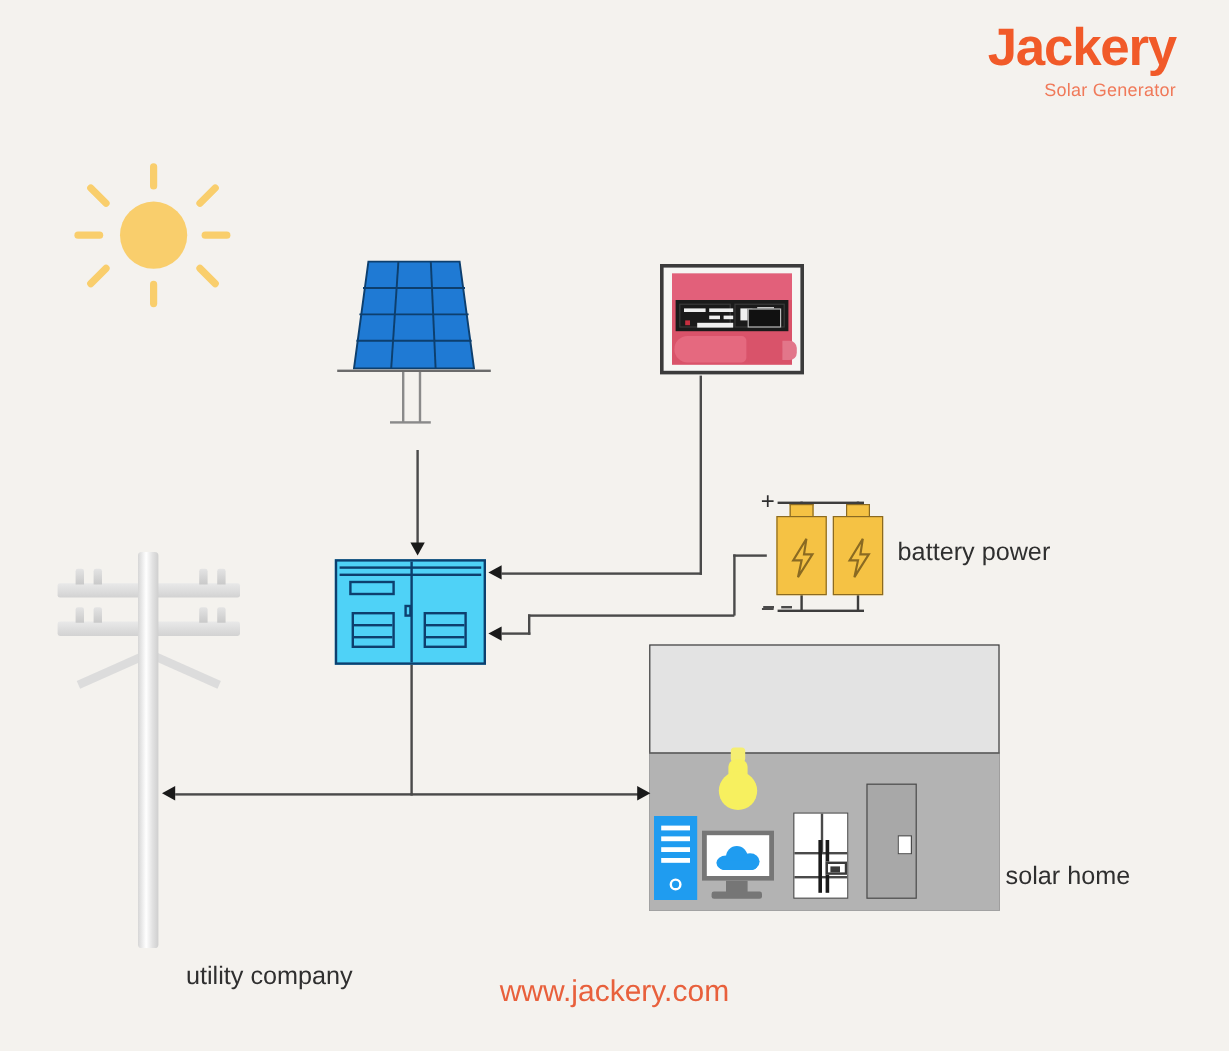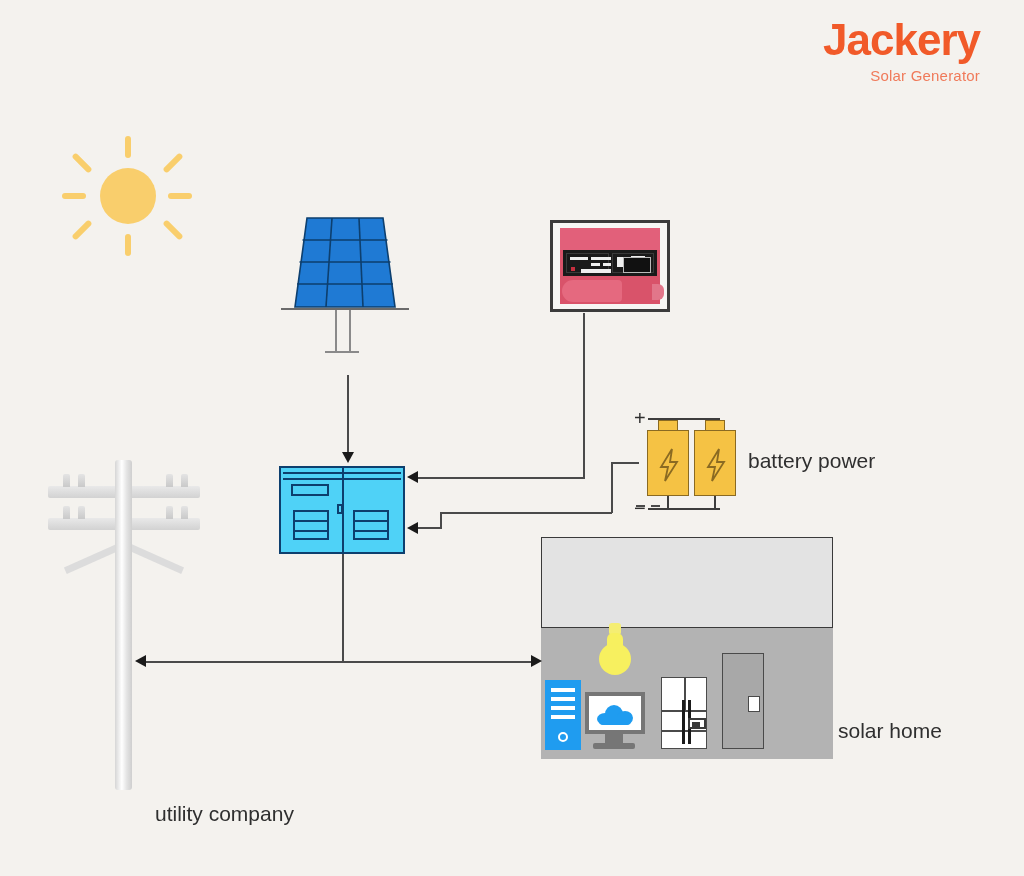--- a/index.html
+++ b/index.html
@@ -489,14 +489,15 @@
   <div class="abs arrowhead arrow-left" style="left:407px; top:522px;"></div>
   <div class="abs wire wire-h" style="left:636px; top:505px; width:9px;"></div>
   <div class="abs wire wire-h" style="left:651px; top:505px; width:9px;"></div>
 
   <div class="abs wire wire-v" style="left:342px; top:554px; height:108px;"></div>
   <div class="abs wire wire-h" style="left:146px; top:661px; width:198px;"></div>
   <div class="abs arrowhead arrow-left" style="left:135px; top:655px;"></div>
   <div class="abs wire wire-h" style="left:342px; top:661px; width:192px;"></div>
   <div class="abs arrowhead arrow-right" style="left:531px; top:655px;"></div>
 
+  <div class="abs" id="footer">www.jackery.com</div>
 
 </div>
 
 </body></html>

